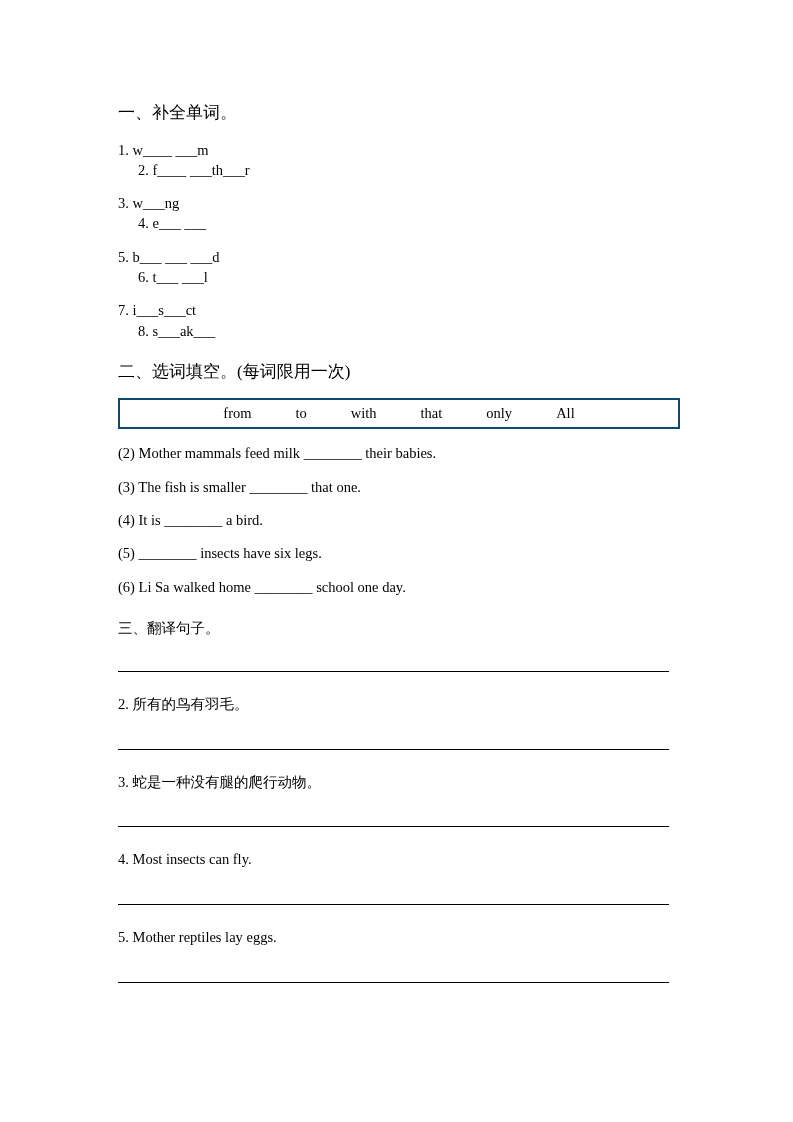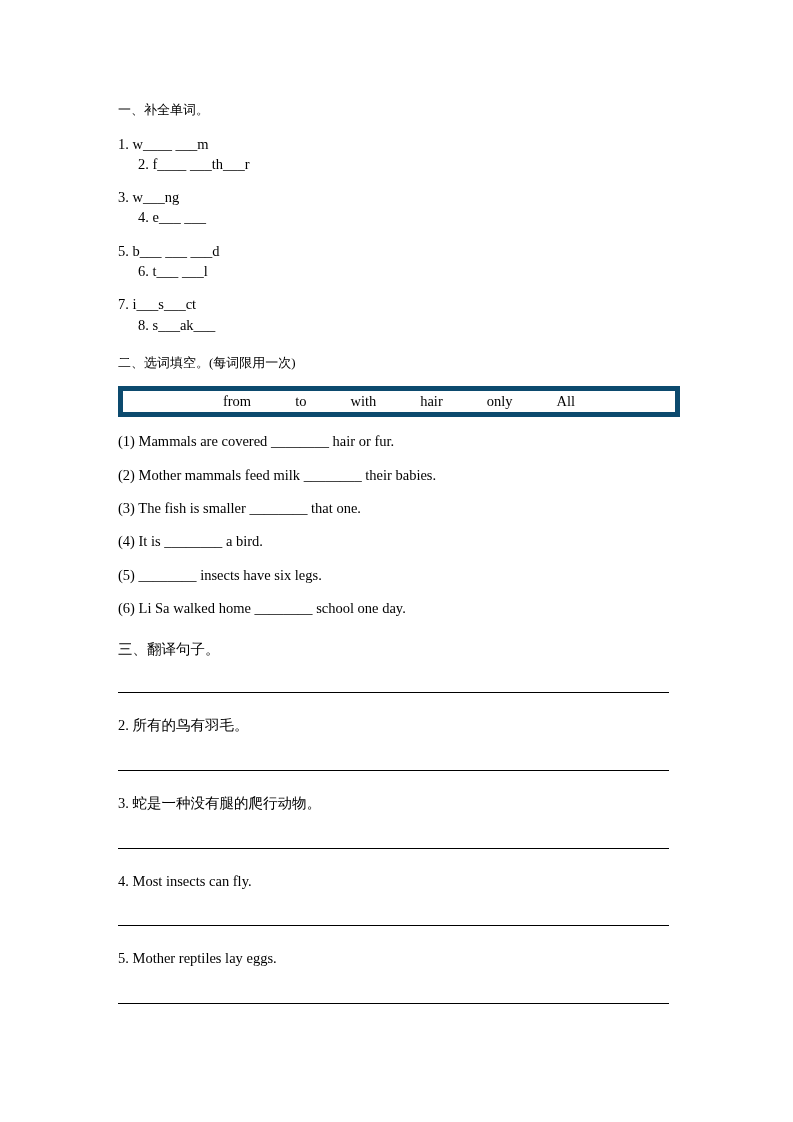--- a/index.html
+++ b/index.html
@@ -31,41 +31,41 @@
   }
   .doc-title {
     text-align: center;
     font-weight: bold;
     font-size: 14.5px;
     letter-spacing: 0.2px;
     margin: 0 0 26px 0;
     padding-left: 24px;
   }
   .section-heading {
-    font-size: 13px;
+    font-size: 17px;
     margin: 0 0 14px 0;
     line-height: 1.5;
   }
   .two-col {
     display: flex;
     flex-direction: column;
     width: 100%;
     margin-bottom: 13px;
     font-size: 14.5px;
     line-height: 1.4;
   }
   .two-col .col {
     width: 50%;
     box-sizing: border-box;
   }
   .two-col .col.right {
     padding-left: 20px;
   }
   .wordbank {
-    border: 5px solid #0c4a6e;
+    border: 2px solid #0c4a6e;
     box-sizing: border-box;
     width: 562px;
     height: 31px;
     margin: 2px 0 14px 0;
     display: flex;
     align-items: center;
     justify-content: center;
     font-size: 14.5px;
   }
   .wordbank .w {
@@ -118,26 +118,25 @@
       <div class="col">7. i___s___ct</div>
       <div class="col right">8. s___ak___</div>
     </div>
 
     <div class="section-heading" style="margin-top:18px;">二、选词填空。(每词限用一次)</div>
 
     <div class="wordbank">
       <span class="w">from</span>
       <span class="w">to</span>
       <span class="w">with</span>
-      <span class="w">hair</span>
+      <span class="w">that</span>
       <span class="w">only</span>
       <span class="w">All</span>
     </div>
 
-    <div class="fill-item">(1) Mammals are covered ________ hair or fur.</div>
     <div class="fill-item">(2) Mother mammals feed milk ________ their babies.</div>
     <div class="fill-item">(3) The fish is smaller ________ that one.</div>
     <div class="fill-item">(4) It is ________ a bird.</div>
     <div class="fill-item">(5) ________ insects have six legs.</div>
     <div class="fill-item">(6) Li Sa walked home ________ school one day.</div>
 
     <div class="section3-heading">三、翻译句子。</div>
 
     <div class="answer-rule"></div>
 

